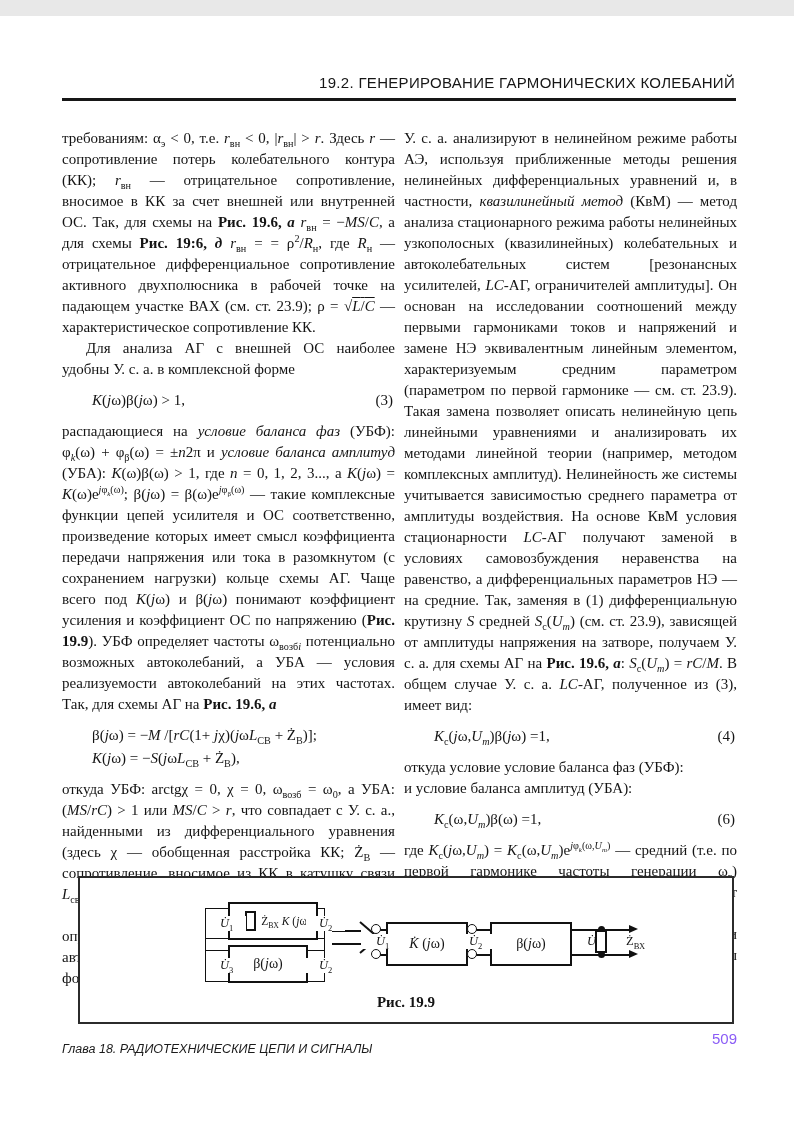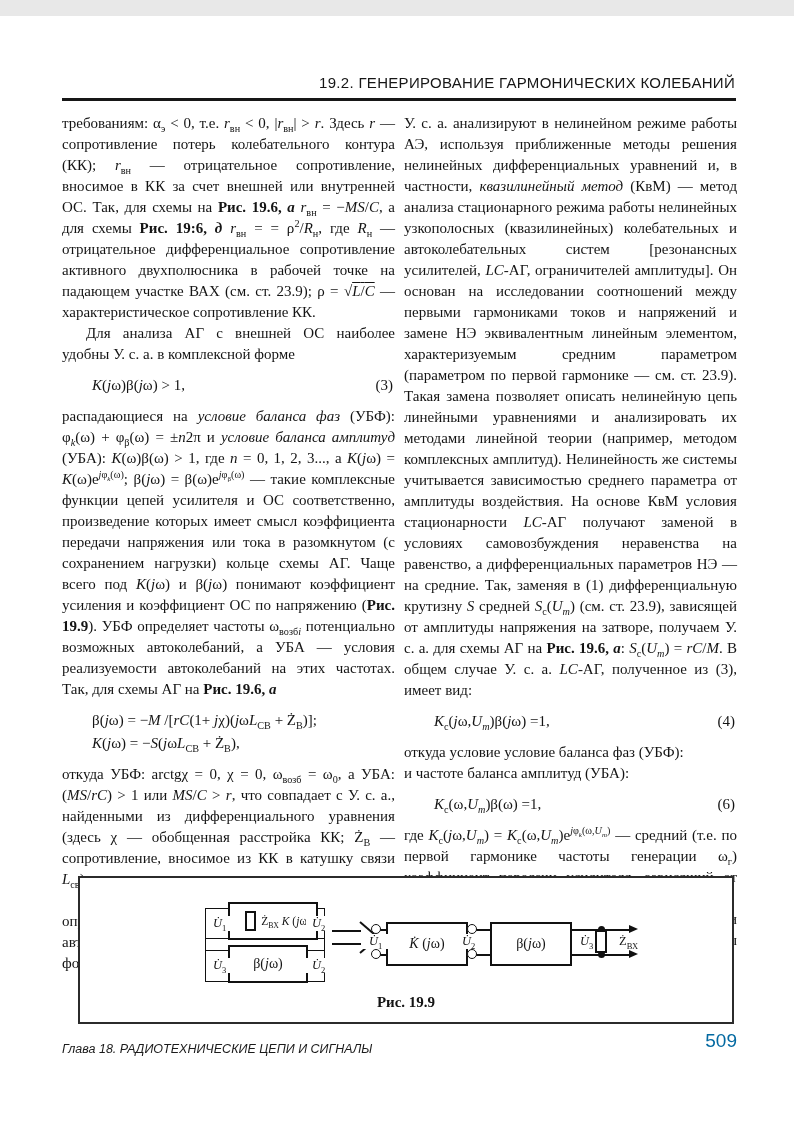--- a/index.html
+++ b/index.html
@@ -1,21 +1,21 @@
 <!DOCTYPE html>
 <html><head>
 <meta charset="utf-8">
 <style>
   html,body{margin:0;padding:0;background:#e8e8e8;}
   .page{position:relative;width:794px;height:1131px;background:#fff;margin:16px auto;
         font-family:"Liberation Serif",serif;color:#141414;overflow:hidden;}
   .hdr{position:absolute;top:58px;right:59px;font-family:"Liberation Sans",sans-serif;
        font-size:15px;letter-spacing:.3px;color:#161616;white-space:nowrap;}
   .hrule{position:absolute;left:62px;right:58px;top:82px;height:3px;background:#171717;}
-  .col{position:absolute;top:97px;width:333px;font-size:15px;line-height:21px;text-align:justify;}
+  .col{position:absolute;top:112px;width:333px;font-size:15px;line-height:21px;text-align:justify;}
   .colL{left:62px;}
   .colR{left:404px;}
   p.para{margin:0;padding:0;}
   p.ind{text-indent:24px;}
   sub{font-size:68%;line-height:0;}
   sup{font-size:68%;line-height:0;}
   .eqrow{display:flex;align-items:center;margin:10px 0;padding-left:30px;}
   .eqf{flex:1;}
   .eqn{text-align:right;padding-right:2px;}
   .eqblock{margin:10px 0 10px 30px;}
@@ -23,33 +23,33 @@
   .ov{text-decoration:overline;}
   
   .figbox{position:absolute;left:78px;top:860px;width:652px;height:144px;
           border:2px solid #2b2b2b;background:#fff;}
   .figcap{position:absolute;left:0;right:0;top:116px;text-align:center;
           font-weight:bold;font-size:15px;}
   .wire{position:absolute;background:#111;}
   .blk{position:absolute;background:#fff;border:2.5px solid #111;display:flex;
        align-items:center;justify-content:center;font-size:14px;z-index:2;white-space:nowrap;}
   .thin{position:absolute;border:1.5px solid #111;background:#fff;}
-  .lbl{position:absolute;font-size:12.5px;z-index:3;background:#fff;padding:0 6px;white-space:nowrap;}
+  .lbl{position:absolute;font-size:12.5px;z-index:3;background:#fff;padding:0 13px;white-space:nowrap;}
   .term{position:absolute;width:8px;height:8px;border:1.5px solid #111;border-radius:50%;
         background:#fff;z-index:3;}
   .dot{position:absolute;width:7px;height:7px;background:#111;border-radius:50%;z-index:3;}
   .imp{display:inline-block;width:7px;height:16px;border:2.5px solid #111;background:#fff;
        vertical-align:middle;margin-right:5px;}
   .impv{position:absolute;width:8px;height:19px;border:2.5px solid #111;background:#fff;z-index:4;}
   .ah{position:absolute;width:0;height:0;border-left:9px solid #111;
       border-top:4.5px solid transparent;border-bottom:4.5px solid transparent;z-index:2;}
   .ftr-ch{position:absolute;left:62px;top:1026px;font-family:"Liberation Sans",sans-serif;
           font-style:italic;font-size:12.5px;color:#1b1b1b;}
   .ftr-pg{position:absolute;right:57px;top:1014px;font-family:"Liberation Sans",sans-serif;
-          font-size:19px;color:#0369a1;}
+          font-size:15px;color:#8b5cf6;}
 </style>
 </head>
 <body>
 
 <div class="page">
 
   <div class="hdr">19.2. ГЕНЕРИРОВАНИЕ ГАРМОНИЧЕСКИХ КОЛЕБАНИЙ</div>
   <div class="hrule"></div>
 
   <div class="col colL">
@@ -68,21 +68,21 @@
     <p class="para ind"><b>Условия стационарности автоколебаний</b> определяют стационарный режим работы автогенератора, т.е. режим установившихся по форме, амплитуде и частоте автоколебаний.</p>
   </div>
 
   <div class="col colR">
     <p class="para">У. с. а. анализируют в нелинейном режиме работы АЭ, используя приближенные методы решения нелинейных дифференциальных уравнений и, в частности, <i>квазилинейный метод</i> (КвМ) — метод анализа стационарного режима работы нелинейных узкополосных (квазилинейных) колебательных и автоколебательных систем [резонансных усилителей, <i>LC</i>-АГ, ограничителей амплитуды]. Он основан на исследовании соотношений между первыми гармониками токов и напряжений и замене НЭ эквивалентным линейным элементом, характеризуемым средним параметром (параметром по первой гармонике — см. ст. 23.9). Такая замена позволяет описать нелинейную цепь линейными уравнениями и анализировать их методами линейной теории (например, методом комплексных амплитуд). Нелинейность же системы учитывается зависимостью среднего параметра от амплитуды воздействия. На основе КвМ условия стационарности <i>LC</i>-АГ получают заменой в условиях самовозбуждения неравенства на равенство, а дифференциальных параметров НЭ — на средние. Так, заменяя в (1) дифференциальную крутизну <i>S</i> средней <i>S</i><sub>c</sub>(<i>U<sub>m</sub></i>) (см. ст. 23.9), зависящей от амплитуды напряжения на затворе, получаем У. с. а. для схемы АГ на <b>Рис. 19.6, <i>а</i></b>: <i>S</i><sub>c</sub>(<i>U<sub>m</sub></i>) = <i>rC</i>/<i>M</i>. В общем случае У. с. а. <i>LC</i>-АГ, полученное из (3), имеет вид:</p>
     <div class="eqrow">
       <span class="eqf"><i>K</i><sub>c</sub>(<i>j</i>ω,<i>U<sub>m</sub></i>)β(<i>j</i>ω) =1,</span>
       <span class="eqn">(4)</span>
     </div>
     <p class="para">откуда условие условие баланса фаз (УБФ):</p>
-    <p class="para">и частоте баланса амплитуд (УБА):</p>
+    <p class="para">и условие баланса амплитуд (УБА):</p>
     <div class="eqrow">
       <span class="eqf"><i>K</i><sub>c</sub>(ω,<i>U<sub>m</sub></i>)β(ω) =1,</span>
       <span class="eqn">(6)</span>
     </div>
     <p class="para">где <i>K</i><sub>c</sub>(<i>j</i>ω,<i>U<sub>m</sub></i>) = <i>K</i><sub>c</sub>(ω,<i>U<sub>m</sub></i>)e<sup><i>j</i>φ<sub><i>k</i></sub>(ω,<i>U<sub>m</sub></i>)</sup> — средний (т.е. по первой гармонике частоты генерации ω<sub>г</sub>) коэффициент передачи усилителя, зависящий от амплитуды входного колебания <i>U<sub>m</sub></i>.</p>
     <p class="para ind">Таким образом, стационарная амплитуда <i>U</i><sub><i>m</i>г</sub> и частота генерации ω<sub>г</sub> являются решениями системы уравнений (5), (6). Часто зависи-</p>
   </div>
 
   <div class="figbox">
 

